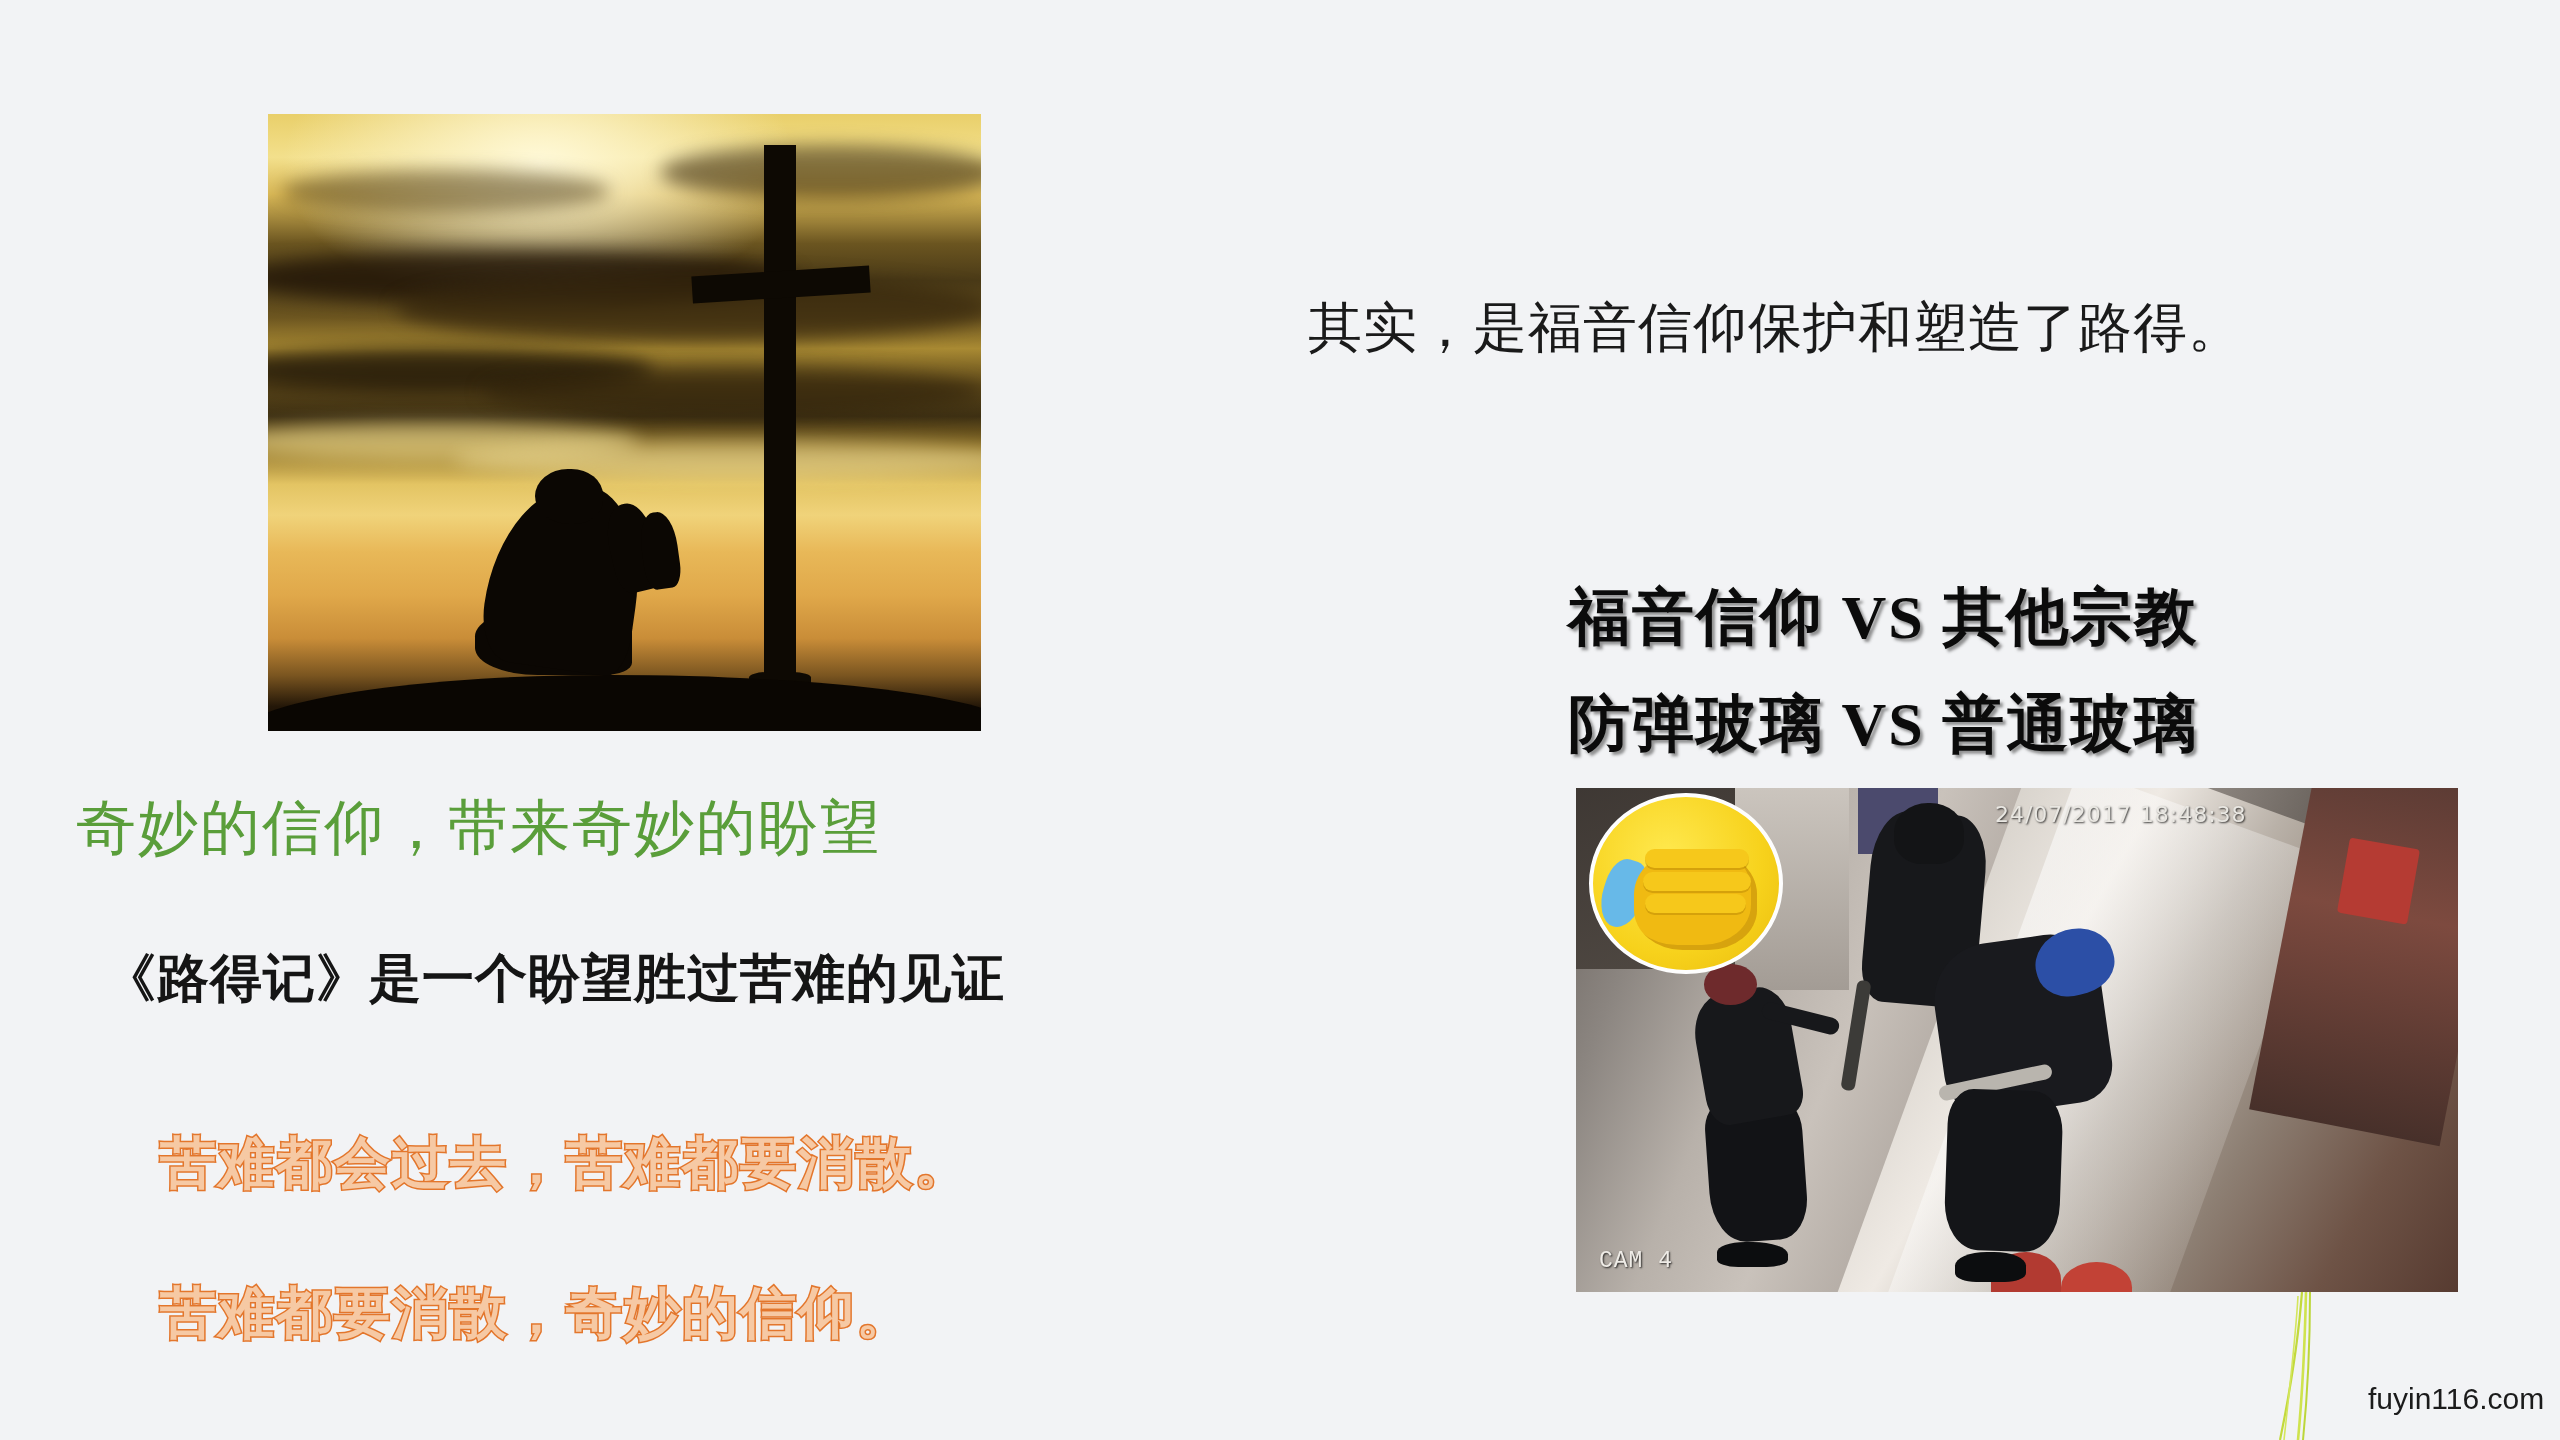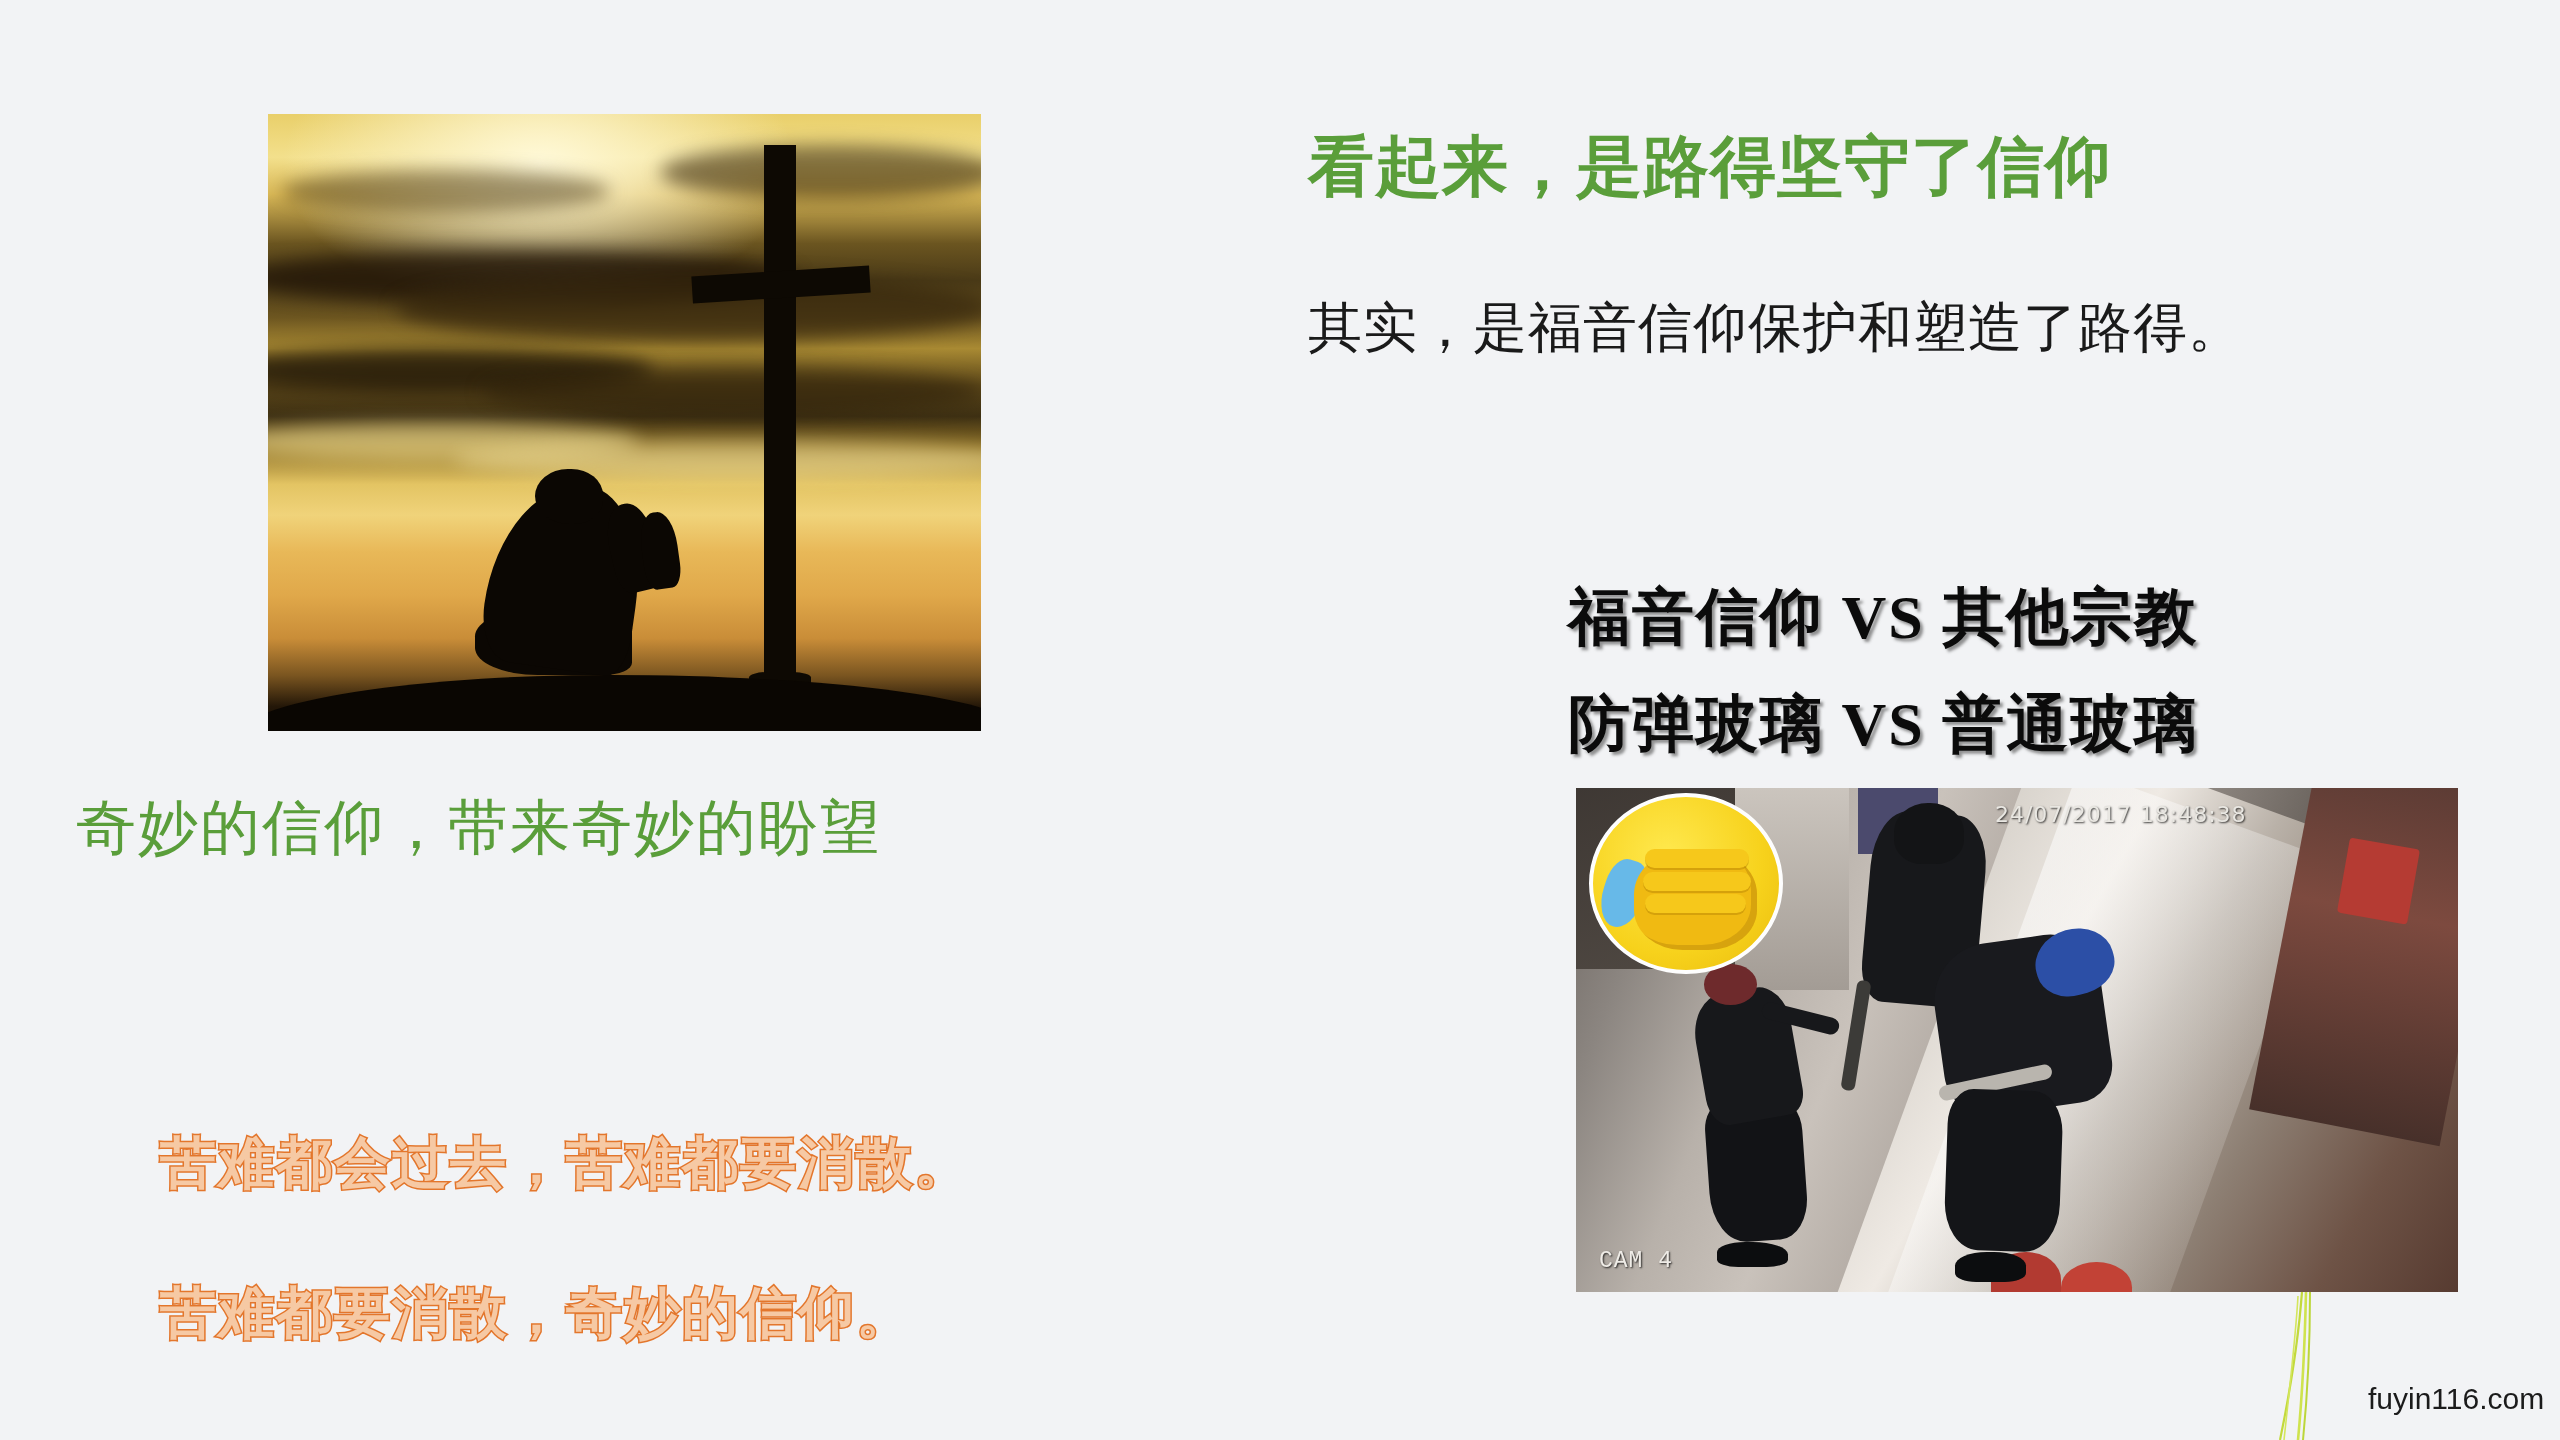--- a/index.html
+++ b/index.html
@@ -515,21 +515,20 @@
     <div class="cross-horz"></div>
     <div class="cross-base"></div>
     <div class="figure-leg"></div>
     <div class="figure-body"></div>
     <div class="figure-head"></div>
     <div class="figure-arm"></div>
     <div class="figure-arm2"></div>
     <div class="ground"></div>
   </div>
 
-  <div class="txt" id="head-green-right">看起来，是路得坚守了信仰</div>
 
   <div class="txt" id="body-black-right">其实，是福音信仰保护和塑造了路得。</div>
 
   <div class="txt vs-line" id="vs-line-1">福音信仰 VS 其他宗教</div>
 
   <div class="txt vs-line" id="vs-line-2">防弹玻璃 VS 普通玻璃</div>
 
   <div id="cctv-photo">
     <div class="floor"></div>
     <div class="wall-left"></div>
@@ -566,20 +565,21 @@
       <div class="finger f2"></div>
       <div class="finger f3"></div>
     </div>
 
     <div class="cam-timestamp">24/07/2017 18:48:38</div>
     <div class="cam-label">CAM 4</div>
   </div>
 
   <div class="txt" id="head-green-left">奇妙的信仰，带来奇妙的盼望</div>
 
+  <div class="txt" id="body-black-left">《路得记》是一个盼望胜过苦难的见证</div>
 
   <div class="txt orange-line" id="orange-line-1">苦难都会过去，苦难都要消散。</div>
 
   <div class="txt orange-line" id="orange-line-2">苦难都要消散，奇妙的信仰。</div>
 
   <svg id="watermark-grass" viewBox="0 0 70 148">
     <path d="M30 0 C27 40 20 90 8 148" stroke="#c2d93c" stroke-width="2.2" fill="none"></path>
     <path d="M34 0 C33 45 31 95 26 148" stroke="#cfe34e" stroke-width="2.6" fill="none"></path>
     <path d="M38 0 C38 48 36 98 31 148" stroke="#bcd63a" stroke-width="2" fill="none"></path>
     <path d="M26 4 C24 42 18 92 12 148" stroke="#d4e65c" stroke-width="1.6" fill="none"></path>

